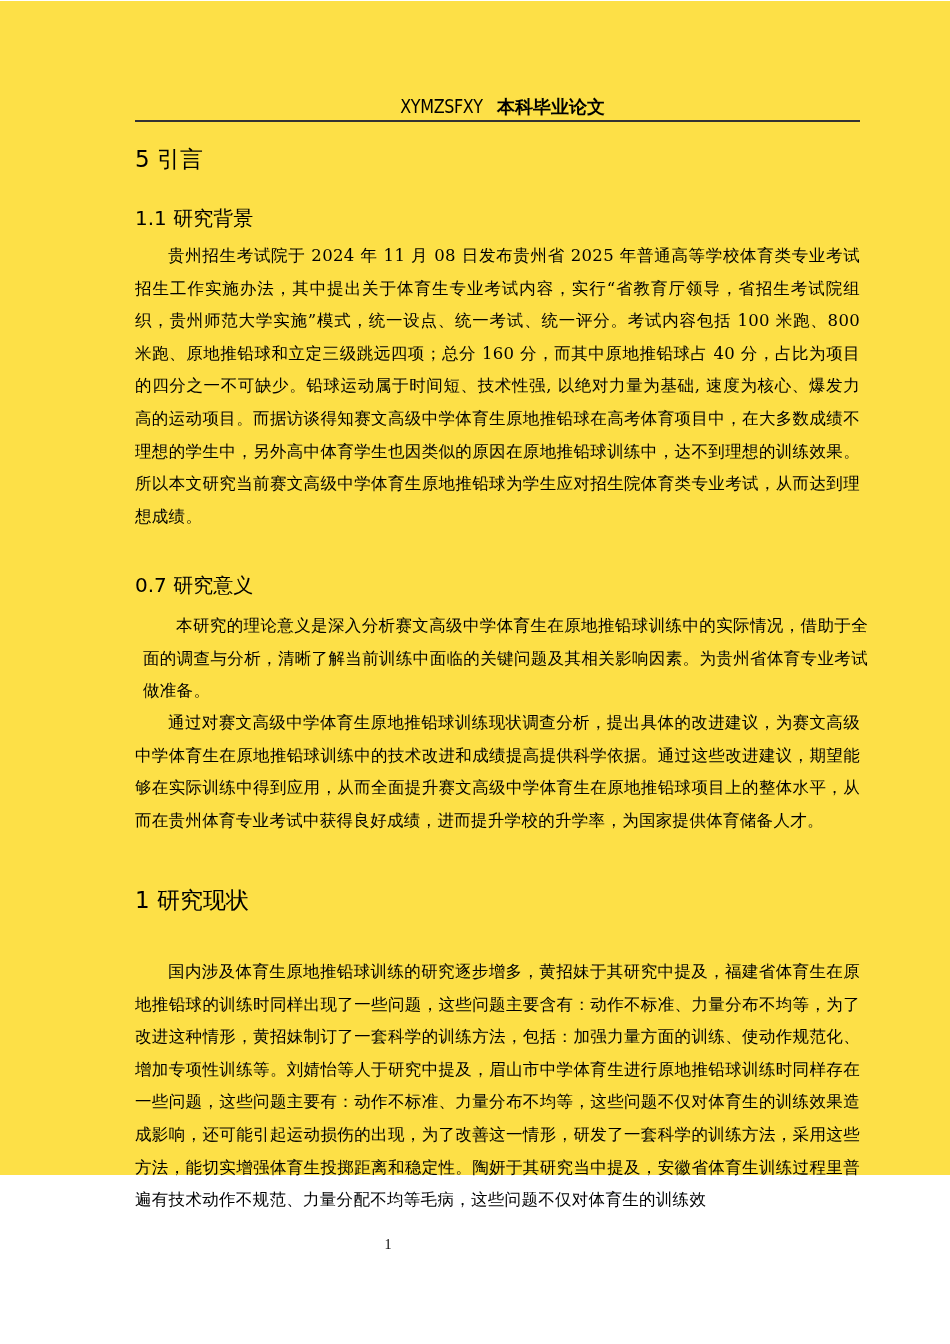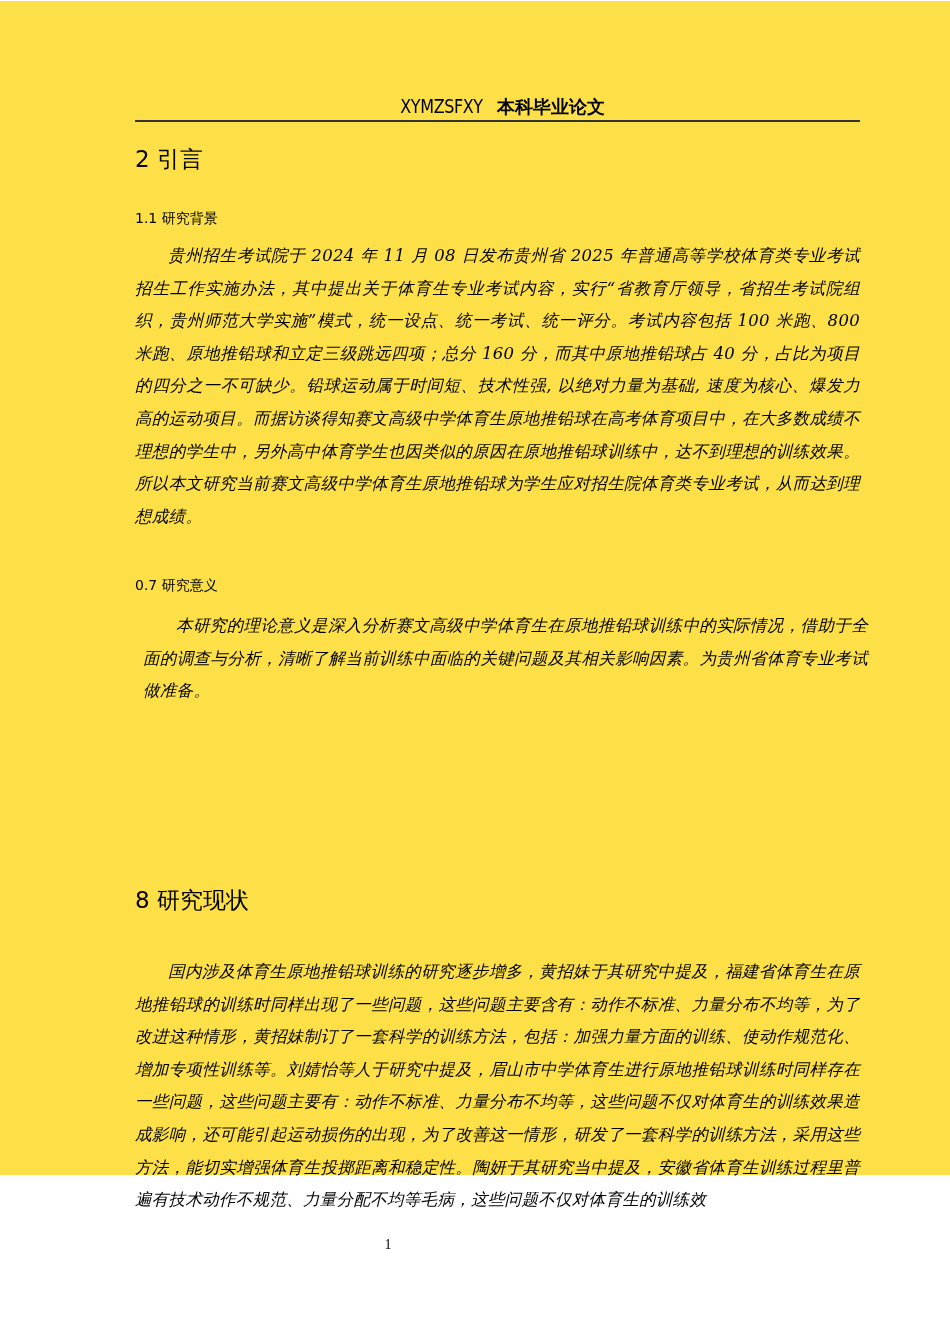--- a/index.html
+++ b/index.html
@@ -4,44 +4,45 @@
 <style>
   html, body { margin: 0; padding: 0; background: #ffffff; }
   body { width: 950px; height: 1344px; position: relative; overflow: hidden; color: #000; }
   .page { position: absolute; left: 0; top: 1px; width: 950px; height: 1174px; background: #fde047; }
   .header { position: absolute; left: 135px; top: 92px; width: 725px; height: 28px; text-align: center; }
   .header-text { font-size: 20px; line-height: 26px; }
   .header-en { font-family: "Liberation Sans Narrow", "DejaVu Sans", sans-serif; font-weight: normal; letter-spacing: -0.5px; transform: scaleX(0.8); display: inline-block; }
   .header-cn { font-family: "DejaVu Sans", sans-serif; font-weight: bold; font-size: 18px; }
   .header-rule { position: absolute; left: 135px; top: 119px; width: 725px; height: 2px; background: #333; }
   .h1 { position: absolute; left: 135px; font-family: "DejaVu Sans", sans-serif; font-size: 23px; line-height: 30px; }
-  .h2 { position: absolute; left: 135px; font-family: "DejaVu Sans", sans-serif; font-size: 14px; line-height: 28px; }
-  .para { position: absolute; left: 135px; width: 725px; font-family: "DejaVu Serif", "Liberation Serif", serif; font-size: 16.5px; line-height: 32.6px; text-align: justify; text-indent: 33px; letter-spacing: 0.3px; font-style: italic; }
+  .h2 { position: absolute; left: 135px; font-family: "DejaVu Sans", sans-serif; font-size: 20px; line-height: 28px; }
+  .para { position: absolute; left: 135px; width: 725px; font-family: "DejaVu Serif", "Liberation Serif", serif; font-size: 16.5px; line-height: 32.6px; text-align: justify; text-indent: 33px; letter-spacing: 0.3px; }
   .page-number { position: absolute; left: 380px; top: 1236px; width: 16px; text-align: center; font-family: "Liberation Serif", serif; font-size: 14px; }
 </style>
 </head>
 <body>
 
 <div class="page">
 
   <div class="header">
     <span class="header-text header-en">XYMZSFXY</span>
     <span class="header-text header-cn">本科毕业论文</span>
   </div>
   <div class="header-rule"></div>
 
-  <div class="h1" style="top:143px;">2 引言</div>
+  <div class="h1" style="top:143px;">5 引言</div>
 
   <div class="h2" style="top:203px;">1.1 研究背景</div>
 
   <div class="para" style="top:239px;">贵州招生考试院于 2024 年 11 月 08 日发布贵州省 2025 年普通高等学校体育类专业考试招生工作实施办法，其中提出关于体育生专业考试内容，实行“省教育厅领导，省招生考试院组织，贵州师范大学实施”模式，统一设点、统一考试、统一评分。考试内容包括 100 米跑、800 米跑、原地推铅球和立定三级跳远四项；总分 160 分，而其中原地推铅球占 40 分，占比为项目的四分之一不可缺少。铅球运动属于时间短、技术性强, 以绝对力量为基础, 速度为核心、爆发力高的运动项目。而据访谈得知赛文高级中学体育生原地推铅球在高考体育项目中，在大多数成绩不理想的学生中，另外高中体育学生也因类似的原因在原地推铅球训练中，达不到理想的训练效果。所以本文研究当前赛文高级中学体育生原地推铅球为学生应对招生院体育类专业考试，从而达到理想成绩。</div>
 
   <div class="h2" style="top:570px;">0.7 研究意义</div>
 
   <div class="para" style="top:609px;margin-left:8px;">本研究的理论意义是深入分析赛文高级中学体育生在原地推铅球训练中的实际情况，借助于全面的调查与分析，清晰了解当前训练中面临的关键问题及其相关影响因素。为贵州省体育专业考试做准备。</div>
 
+  <div class="para" style="top:706px;">通过对赛文高级中学体育生原地推铅球训练现状调查分析，提出具体的改进建议，为赛文高级中学体育生在原地推铅球训练中的技术改进和成绩提高提供科学依据。通过这些改进建议，期望能够在实际训练中得到应用，从而全面提升赛文高级中学体育生在原地推铅球项目上的整体水平，从而在贵州体育专业考试中获得良好成绩，进而提升学校的升学率，为国家提供体育储备人才。</div>
 
-  <div class="h1" style="top:884px;">8 研究现状</div>
+  <div class="h1" style="top:884px;">1 研究现状</div>
 
   <div class="para" style="top:933px;margin-top:22px;">国内涉及体育生原地推铅球训练的研究逐步增多，黄招妹于其研究中提及，福建省体育生在原地推铅球的训练时同样出现了一些问题，这些问题主要含有：动作不标准、力量分布不均等，为了改进这种情形，黄招妹制订了一套科学的训练方法，包括：加强力量方面的训练、使动作规范化、增加专项性训练等。刘婧怡等人于研究中提及，眉山市中学体育生进行原地推铅球训练时同样存在一些问题，这些问题主要有：动作不标准、力量分布不均等，这些问题不仅对体育生的训练效果造成影响，还可能引起运动损伤的出现，为了改善这一情形，研发了一套科学的训练方法，采用这些方法，能切实增强体育生投掷距离和稳定性。陶妍于其研究当中提及，安徽省体育生训练过程里普遍有技术动作不规范、力量分配不均等毛病，这些问题不仅对体育生的训练效</div>
 
   <div class="page-number">1</div>
 </div>
 
 </body></html>

